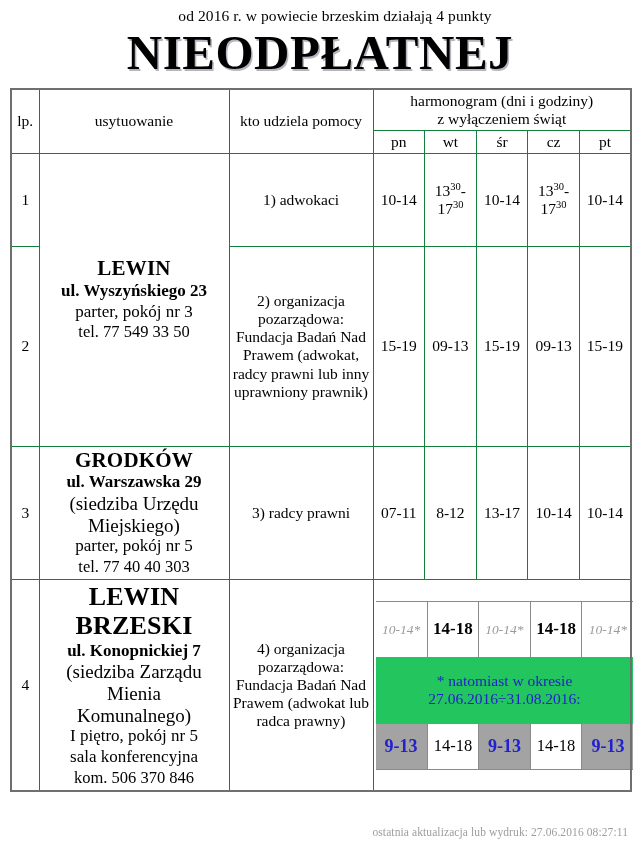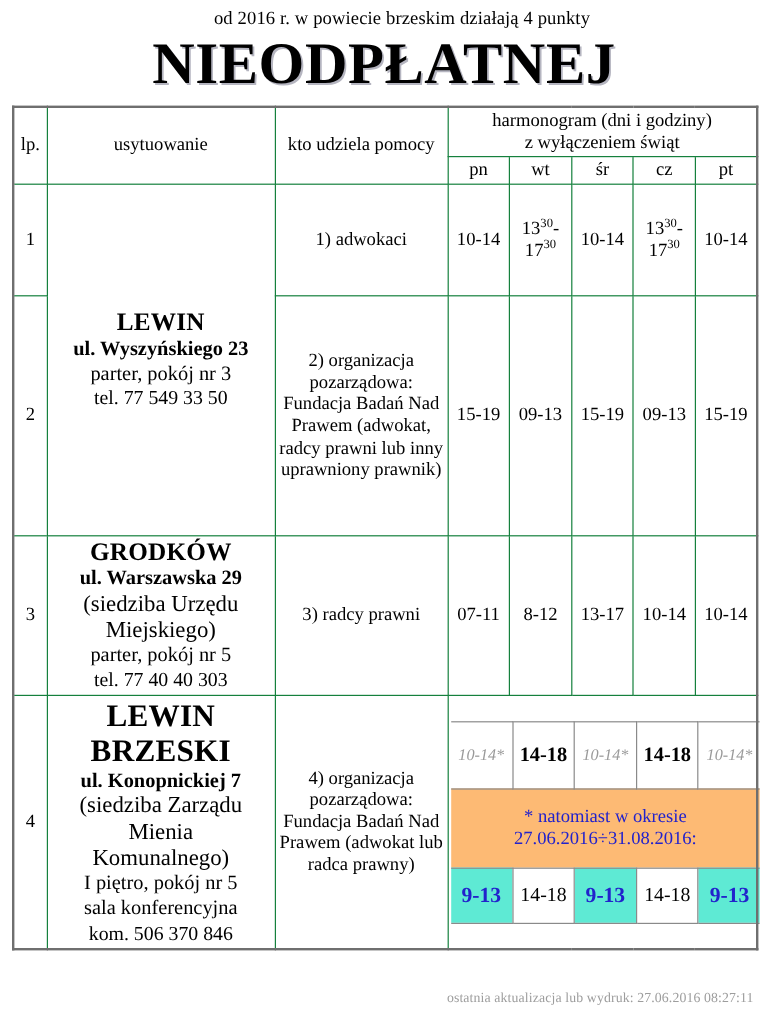--- a/index.html
+++ b/index.html
@@ -133,30 +133,30 @@
     font-style: italic;
     font-size: 13.5px;
     white-space: nowrap;
   }
   .strong-time {
     font-weight: bold;
     font-size: 17px;
     white-space: nowrap;
   }
   .note-box {
-    background: #fdba74;
+    background: #22c55e;
     color: #2222cc;
     font-weight: bold;
     font-size: 16.5px;
     line-height: 1.2;
     padding: 7px 4px 8px 4px;
     white-space: nowrap;
   }
   .cell-yellow {
-    background: #5eead4;
+    background: #a3a3a3;
   }
   .blue-time {
     color: #2222cc;
     font-weight: bold;
     font-size: 18px;
     white-space: nowrap;
   }
   .plain-time {
     font-size: 16.5px;
     white-space: nowrap;

